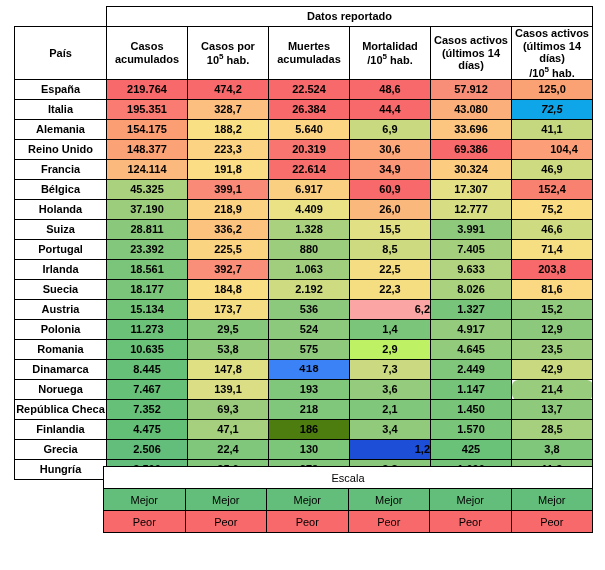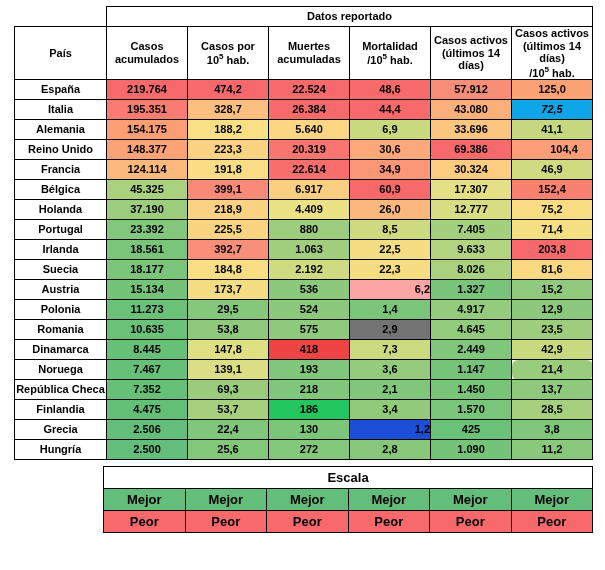--- a/index.html
+++ b/index.html
@@ -78,22 +78,22 @@
     top: 466px;
     width: 489px;
   }
   table.scale {
     border-collapse: collapse;
     table-layout: fixed;
     width: 489px;
   }
   table.scale td {
     border: 1px solid #000000;
-    font-size: 13px;
-    font-weight: bold;
+    font-size: 11px;
+    font-weight: normal;
     text-align: center;
     height: 21px;
     padding: 0;
   }
   table.scale col { width: 81.5px; }
   .scale-title {
     height: 20px;
     font-size: 11.5px;
     background: #ffffff;
   }
@@ -187,20 +187,29 @@
         <tr>
           <td class="country">Holanda</td>
           <td class="val" style="background: rgb(155, 205, 125);">37.190</td>
           <td class="val" style="background: rgb(251, 209, 130); margin-left: 37px;">218,9</td>
           <td class="val" style="background: rgb(235, 226, 134);">4.409</td>
           <td class="val" style="background: rgb(251, 184, 124);">26,0</td>
           <td class="val" style="background: rgb(214, 221, 130);">12.777</td>
           <td class="val" style="background: rgb(250, 221, 131);">75,2</td>
         </tr>
         <tr>
+          <td class="country">Suiza</td>
+          <td class="val" style="background: rgb(138, 201, 124);">28.811</td>
+          <td class="val" style="background: rgb(252, 195, 127);">336,2</td>
+          <td class="val" style="background: rgb(169, 209, 126);">1.328</td>
+          <td class="val" style="background: rgb(226, 224, 133);">15,5</td>
+          <td class="val" style="background: rgb(142, 201, 124);">3.991</td>
+          <td class="val" style="background: rgb(206, 219, 128);">46,6</td>
+        </tr>
+        <tr>
           <td class="country">Portugal</td>
           <td class="val" style="background: rgb(130, 199, 123);">23.392</td>
           <td class="val" style="background: rgb(251, 212, 130);">225,5</td>
           <td class="val" style="background: rgb(156, 205, 125);">880</td>
           <td class="val" style="background: rgb(205, 218, 128);">8,5</td>
           <td class="val" style="background: rgb(164, 208, 126);">7.405</td>
           <td class="val" style="background: rgb(246, 222, 130);">71,4</td>
         </tr>
         <tr>
           <td class="country">Irlanda</td>
@@ -236,29 +245,29 @@
           <td class="val" style="background: rgb(140, 201, 124);">524</td>
           <td class="val" style="background: rgb(122, 197, 122);">1,4</td>
           <td class="val" style="background: rgb(149, 203, 124);">4.917</td>
           <td class="val" style="background: rgb(140, 201, 124);">12,9</td>
         </tr>
         <tr>
           <td class="country">Romania</td>
           <td class="val" style="background: rgb(106, 193, 120);">10.635</td>
           <td class="val" style="background: rgb(143, 202, 124);">53,8</td>
           <td class="val" style="background: rgb(142, 201, 124);">575</td>
-          <td class="val" style="background: #737373;">2,9</td>
+          <td class="val" style="background: #bef264;">2,9</td>
           <td class="val" style="background: rgb(147, 203, 124);">4.645</td>
           <td class="val" style="background: rgb(157, 205, 125);">23,5</td>
         </tr>
         <tr>
           <td class="country">Dinamarca</td>
           <td class="val" style="background: rgb(103, 192, 119);">8.445</td>
           <td class="val" style="background: rgb(223, 223, 132);">147,8</td>
-          <td class="val" style="background: #ef4444;">418</td>
+          <td class="val" style="background: #3b82f6; font-family: Liberation Mono, monospace;">418</td>
           <td class="val" style="background: rgb(203, 218, 128);">7,3</td>
           <td class="val" style="background: rgb(129, 199, 123);">2.449</td>
           <td class="val" style="background: rgb(200, 217, 128);">42,9</td>
         </tr>
         <tr>
           <td class="country">Noruega</td>
           <td class="val" style="background: rgb(102, 192, 119);">7.467</td>
           <td class="val" style="background: rgb(219, 222, 132);">139,1</td>
           <td class="val" style="background: rgb(128, 198, 123);">193</td>
           <td class="val" style="background: rgb(149, 203, 124);">3,6</td>
@@ -270,22 +279,22 @@
           <td class="val" style="background: rgb(102, 192, 119);">7.352</td>
           <td class="val" style="background: rgb(155, 204, 125);">69,3</td>
           <td class="val" style="background: rgb(129, 199, 123);">218</td>
           <td class="val" style="background: rgb(129, 199, 123);">2,1</td>
           <td class="val" style="background: rgb(120, 196, 121);">1.450</td>
           <td class="val" style="background: rgb(142, 201, 124);">13,7</td>
         </tr>
         <tr>
           <td class="country">Finlandia</td>
           <td class="val" style="background: rgb(100, 191, 118);">4.475</td>
-          <td class="val" style="background: rgb(166, 208, 126);">53,7</td>
-          <td class="val" style="background: #22c55e; margin-left: 14px;">186</td>
+          <td class="val" style="background: rgb(166, 208, 126);">47,1</td>
+          <td class="val" style="background: #4d7c0f; margin-left: 14px;">186</td>
           <td class="val" style="background: rgb(146, 202, 124);">3,4</td>
           <td class="val" style="background: rgb(121, 197, 122);">1.570</td>
           <td class="val" style="background: rgb(166, 208, 126);">28,5</td>
         </tr>
         <tr>
           <td class="country">Grecia</td>
           <td class="val" style="background: rgb(99, 190, 123);">2.506</td>
           <td class="val" style="background: rgb(128, 198, 123);">22,4</td>
           <td class="val" style="background: rgb(124, 198, 122);">130</td>
           <td class="val" style="background: #1d4ed8; text-align: right;">1,2</td>

